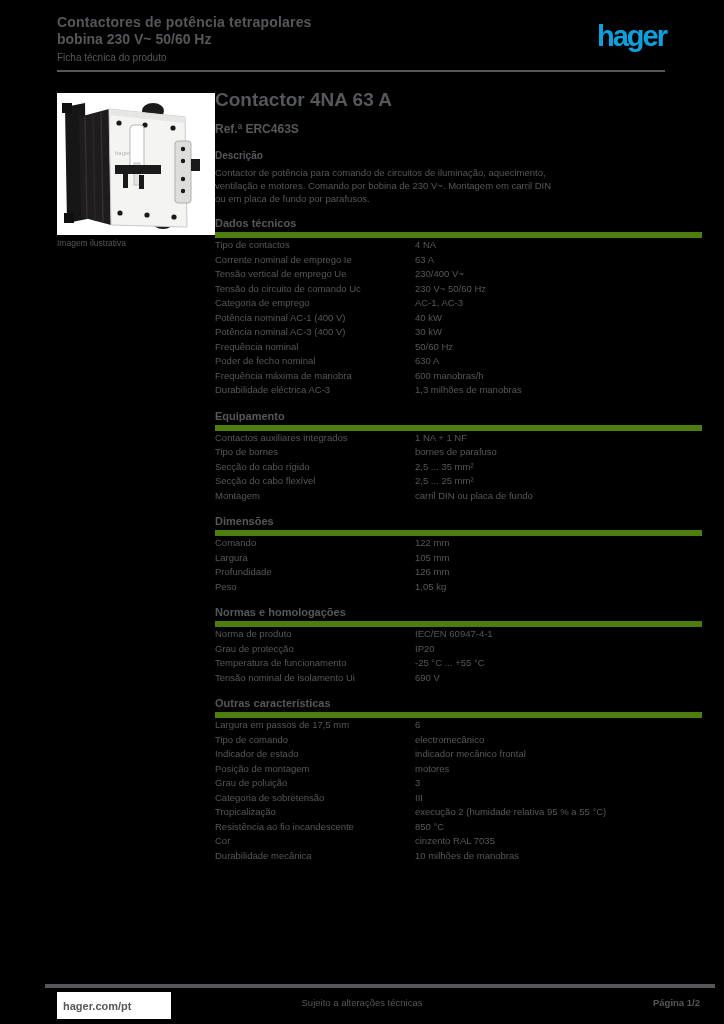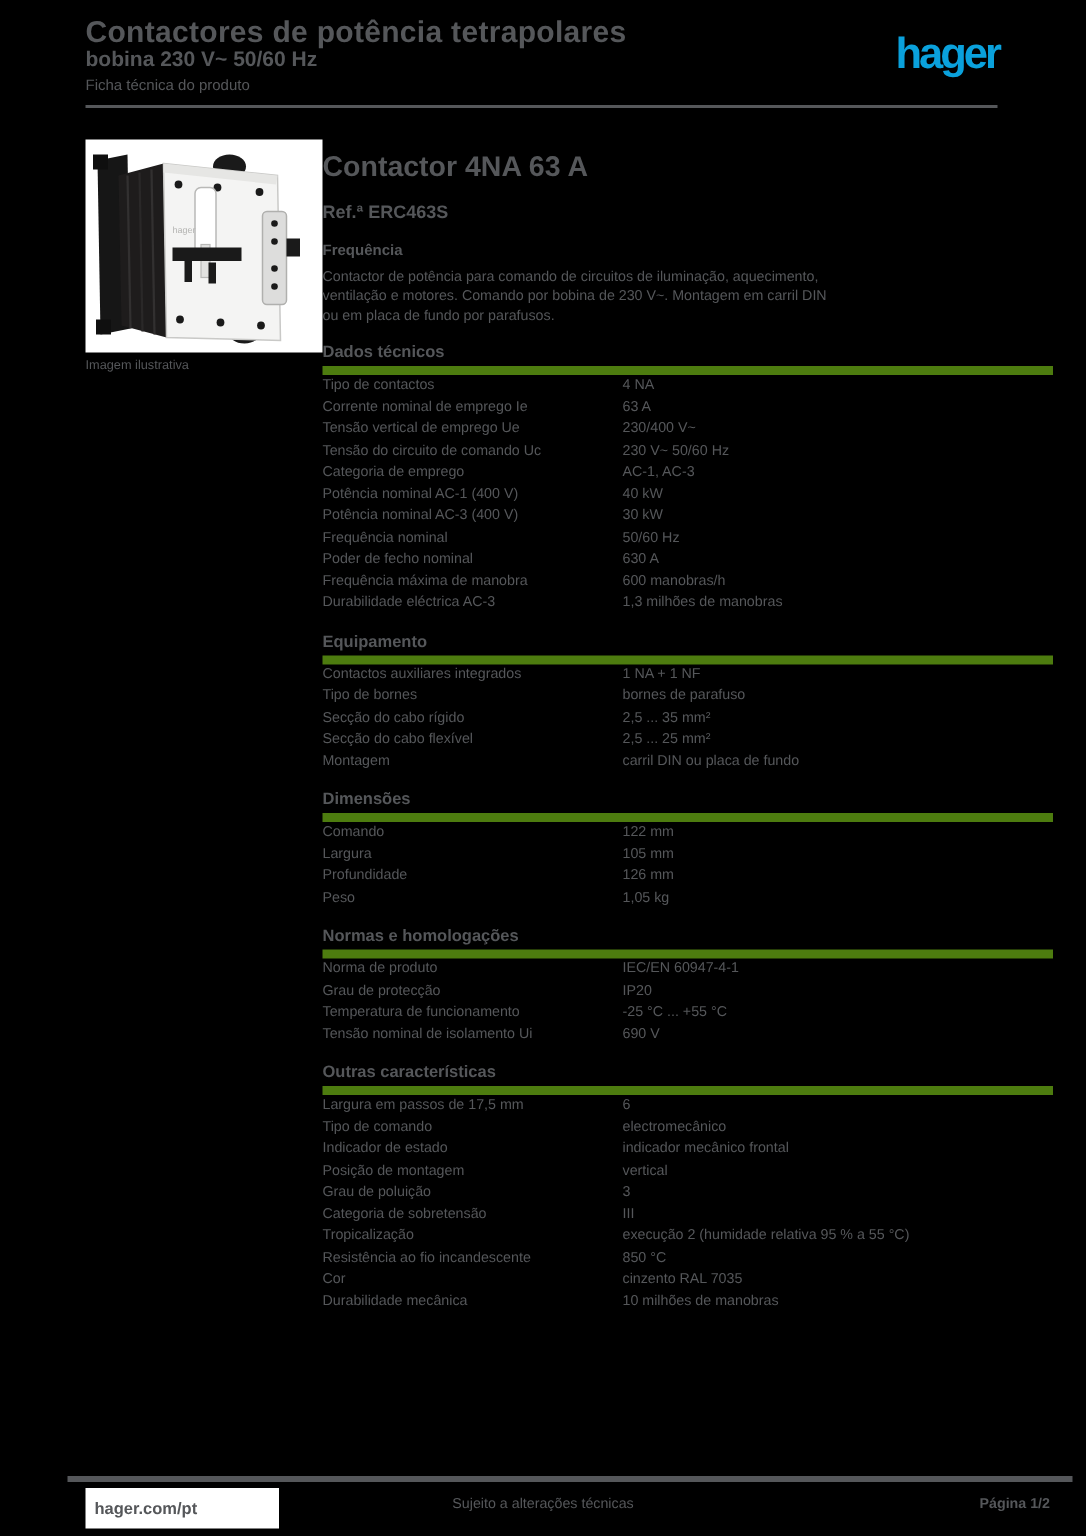--- a/index.html
+++ b/index.html
@@ -3,47 +3,47 @@
 <meta charset="utf-8">
 <style>
   * { margin:0; padding:0; box-sizing:border-box; }
   html,body { background:#000; }
   .page {
     position:relative; width:724px; height:1024px; background:#000000;
     font-family:"Liberation Sans", sans-serif; color:#55575a; overflow:hidden;
   }
   
   .header { position:absolute; left:57px; top:14px; width:608px; }
-  .hdr-line1 { font-size:20px; font-weight:bold; line-height:17px; letter-spacing:.2px; }
+  .hdr-line1 { font-size:14px; font-weight:bold; line-height:17px; letter-spacing:.2px; }
   .hdr-line2 { font-size:14px; font-weight:bold; line-height:17px; }
   .hdr-line3 { font-size:10px; margin-top:4px; }
   .logo {
     position:absolute; left:586px; top:20px; width:80px; text-align:right;
     font-size:29px; font-weight:bold; letter-spacing:-2px; color:#0aa1dc;
   }
   .header-rule { position:absolute; left:57px; top:70px; width:608px; height:2px; background:#55575a; }
   
   .photo-box { position:absolute; left:57px; top:93px; width:158px; height:142px; background:#ffffff; }
   .photo-caption { position:absolute; left:57px; top:238px; font-size:8.5px; color:#55575a; }
   
-  .content { position:absolute; left:215px; top:100px; width:487px; }
+  .content { position:absolute; left:215px; top:88px; width:487px; }
   .title { font-size:19px; font-weight:bold; line-height:23px; }
   .subtitle { font-size:12px; font-weight:bold; margin-top:11px; }
   .desc-heading { font-size:10px; font-weight:bold; margin-top:14px; }
   .desc-lines { margin-top:5px; }
   .desc-line { font-size:9.5px; line-height:13px; }
   .section { margin-top:12px; }
   .section-heading { font-size:11px; font-weight:bold; padding-bottom:3px; border-bottom:6px solid #4d7c0f; }
   .spec-row { display:flex; font-size:9.5px; line-height:14.5px; }
   .spec-label { width:200px; flex:0 0 200px; padding-right:8px; }
   .spec-value { flex:1; }
   
   .footer-rule { position:absolute; left:45px; top:984px; width:670px; height:4px; background:#55575a; }
   .footer-site-box {
-    position:absolute; left:57px; top:992px; width:129px; height:27px; background:#ffffff;
+    position:absolute; left:57px; top:992px; width:114px; height:27px; background:#ffffff;
     display:flex; align-items:center; padding-left:6px;
   }
   .footer-site-text { font-size:11px; font-weight:bold; color:#55575a; text-decoration:none; }
   .footer-center { position:absolute; left:0; top:997px; width:724px; text-align:center; font-size:9.5px; }
   .footer-page { position:absolute; right:24px; top:997px; font-size:9.5px; font-weight:bold; }
 </style>
 </head>
 <body>
 
 <div class="page">
@@ -96,21 +96,21 @@
       <circle cx="126" cy="86" r="2.2" fill="#1a1a1a"></circle>
       <circle cx="126" cy="98" r="2.2" fill="#1a1a1a"></circle>
       <rect x="134" y="66" width="9" height="12" fill="#1a1a1a"></rect>
     </svg>
   </div>
   <div class="photo-caption">Imagem ilustrativa</div>
 
   <div class="content">
     <div class="title">Contactor 4NA 63 A</div>
     <div class="subtitle">Ref.ª ERC463S</div>
-    <div class="desc-heading">Frequência</div>
+    <div class="desc-heading">Descrição</div>
     <div class="desc-lines">
         <div class="desc-line">Contactor de potência para comando de circuitos de iluminação, aquecimento,</div>
         <div class="desc-line">ventilação e motores. Comando por bobina de 230 V~. Montagem em carril DIN</div>
         <div class="desc-line">ou em placa de fundo por parafusos.</div>
       </div>
     <div id="sections">
         <div class="section">
           <div class="section-heading">Dados técnicos</div>
           <div class="spec-row">
             <span class="spec-label">Tipo de contactos</span>
@@ -227,21 +227,21 @@
           <div class="spec-row">
             <span class="spec-label">Tipo de comando</span>
             <span class="spec-value">electromecânico</span>
           </div>
           <div class="spec-row">
             <span class="spec-label">Indicador de estado</span>
             <span class="spec-value">indicador mecânico frontal</span>
           </div>
           <div class="spec-row">
             <span class="spec-label">Posição de montagem</span>
-            <span class="spec-value">vertical</span>
+            <span class="spec-value">motores</span>
           </div>
           <div class="spec-row">
             <span class="spec-label">Grau de poluição</span>
             <span class="spec-value">3</span>
           </div>
           <div class="spec-row">
             <span class="spec-label">Categoria de sobretensão</span>
             <span class="spec-value">III</span>
           </div>
           <div class="spec-row">

